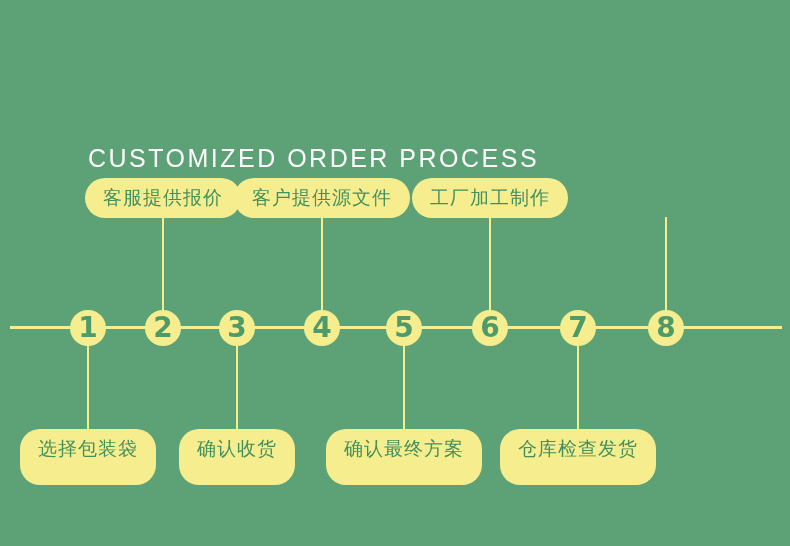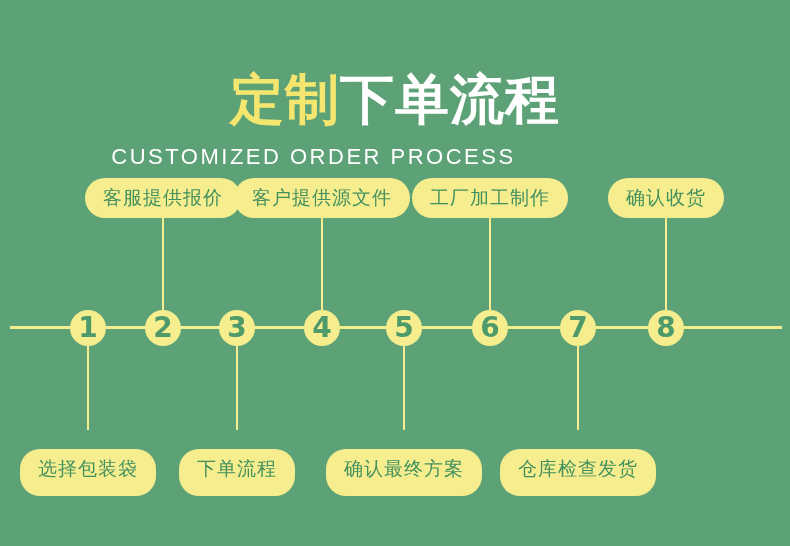--- a/index.html
+++ b/index.html
@@ -27,21 +27,21 @@
     text-align:center;
     font-size:54px;font-weight:bold;line-height:1.15;
     letter-spacing:1px;
     white-space:nowrap;
   }
   .title .hl{color:var(--title-yellow);}
   .title .rest{color:var(--text-white);}
   .subtitle{
     position:absolute;left:0;top:144px;width:627px;
     text-align:center;
-    font-size:22px;font-weight:400;
+    font-size:25px;font-weight:400;
     letter-spacing:2.5px;
     color:var(--text-white);
     white-space:nowrap;
   }
   
   .axis{
     position:absolute;left:10px;top:326px;
     width:772px;height:3px;
     background:var(--accent-yellow);
   }
@@ -71,30 +71,27 @@
     transform:translateX(-50%);
     background:var(--accent-yellow);
     color:var(--pill-text-green);
     font-size:19px;font-weight:normal;
     line-height:40px;height:40px;
     padding:0 18px;border-radius:20px;
     white-space:nowrap;
     letter-spacing:1px;
   }
   .pill.above{top:178px;}
-  .pill.below{top:449px;line-height:39px;height:47px;}
+  .pill.below{top:429px;line-height:39px;height:56px;}
 </style>
 </head>
 <body>
 
 <div class="canvas">
 
-  <div class="title">
-    <span class="hl">定制</span><span class="rest">下单流程</span>
-  </div>
   <div class="subtitle">CUSTOMIZED ORDER PROCESS</div>
 
   <div class="axis"></div>
 
   <div class="conn up" style="left:163px"></div>
   <div class="conn up" style="left:322px"></div>
   <div class="conn up" style="left:490px"></div>
   <div class="conn up" style="left:666px"></div>
 
   <div class="conn down" style="left:88px"></div>
@@ -123,20 +120,19 @@
   <div class="node" style="left:560px">
       <span>7</span>
     </div>
   <div class="node" style="left:648px">
       <span>8</span>
     </div>
 
   <div class="pill above" style="left:163px">客服提供报价</div>
   <div class="pill above" style="left:490px">工厂加工制作</div>
   <div class="pill above" style="left:322px">客户提供源文件</div>
-  <div class="pill above" style="left:666px">确认收货</div>
 
   <div class="pill below" style="left:88px">选择包装袋</div>
-  <div class="pill below" style="left:237px">下单流程</div>
+  <div class="pill below" style="left:237px">确认收货</div>
   <div class="pill below" style="left:578px">仓库检查发货</div>
   <div class="pill below" style="left:404px">确认最终方案</div>
 
 </div>
 
 </body></html>

